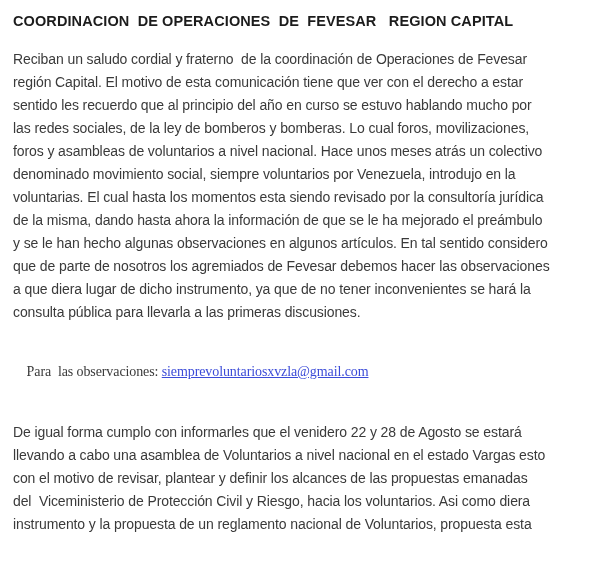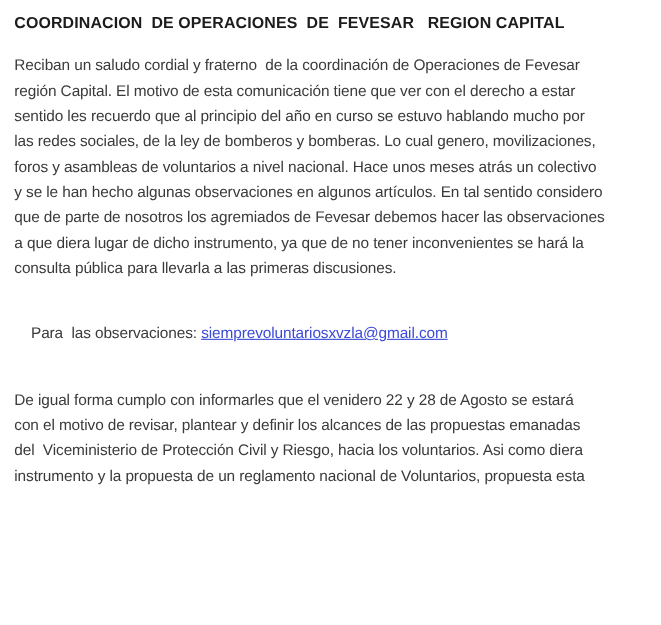--- a/index.html
+++ b/index.html
@@ -45,50 +45,55 @@
     white-space: pre;
   }
   .contact {
     font-size: 14px;
     color: var(--text);
     letter-spacing: -0.1px;
     line-height: 23px;
     white-space: pre;
     margin-top: 2px;
     margin-bottom: 15px;
+    font-family: Liberation Serif, serif;
   }
   .email {
     color: var(--link);
     text-decoration: underline;
     cursor: pointer;
   }
 </style>
 </head>
 <body>
 
 <div class="page">
 
   <div class="title">COORDINACION  DE OPERACIONES  DE  FEVESAR   REGION CAPITAL</div>
 
   <div class="para">
       <div class="line">Reciban un saludo cordial y fraterno  de la coordinación de Operaciones de Fevesar</div>
       <div class="line">región Capital. El motivo de esta comunicación tiene que ver con el derecho a estar</div>
       <div class="line">sentido les recuerdo que al principio del año en curso se estuvo hablando mucho por</div>
-      <div class="line">las redes sociales, de la ley de bomberos y bomberas. Lo cual genero, movilizaciones,</div>
+      <div class="line">las redes sociales, de la ley de bomberos y bomberas. Lo cual foros, movilizaciones,</div>
       <div class="line">foros y asambleas de voluntarios a nivel nacional. Hace unos meses atrás un colectivo</div>
+      <div class="line">denominado movimiento social, siempre voluntarios por Venezuela, introdujo en la</div>
+      <div class="line">voluntarias. El cual hasta los momentos esta siendo revisado por la consultoría jurídica</div>
+      <div class="line">de la misma, dando hasta ahora la información de que se le ha mejorado el preámbulo</div>
       <div class="line">y se le han hecho algunas observaciones en algunos artículos. En tal sentido considero</div>
       <div class="line">que de parte de nosotros los agremiados de Fevesar debemos hacer las observaciones</div>
       <div class="line">a que diera lugar de dicho instrumento, ya que de no tener inconvenientes se hará la</div>
       <div class="line">consulta pública para llevarla a las primeras discusiones.</div>
     </div>
 
   <div class="contact">
     <span>Para  las observaciones: </span><a class="email">siemprevoluntariosxvzla@gmail.com</a>
   </div>
 
   <div class="para">
       <div class="line">De igual forma cumplo con informarles que el venidero 22 y 28 de Agosto se estará</div>
+      <div class="line">llevando a cabo una asamblea de Voluntarios a nivel nacional en el estado Vargas esto</div>
       <div class="line">con el motivo de revisar, plantear y definir los alcances de las propuestas emanadas</div>
       <div class="line">del  Viceministerio de Protección Civil y Riesgo, hacia los voluntarios. Asi como diera</div>
       <div class="line">instrumento y la propuesta de un reglamento nacional de Voluntarios, propuesta esta</div>
     </div>
 
 </div>
 
 </body></html>

